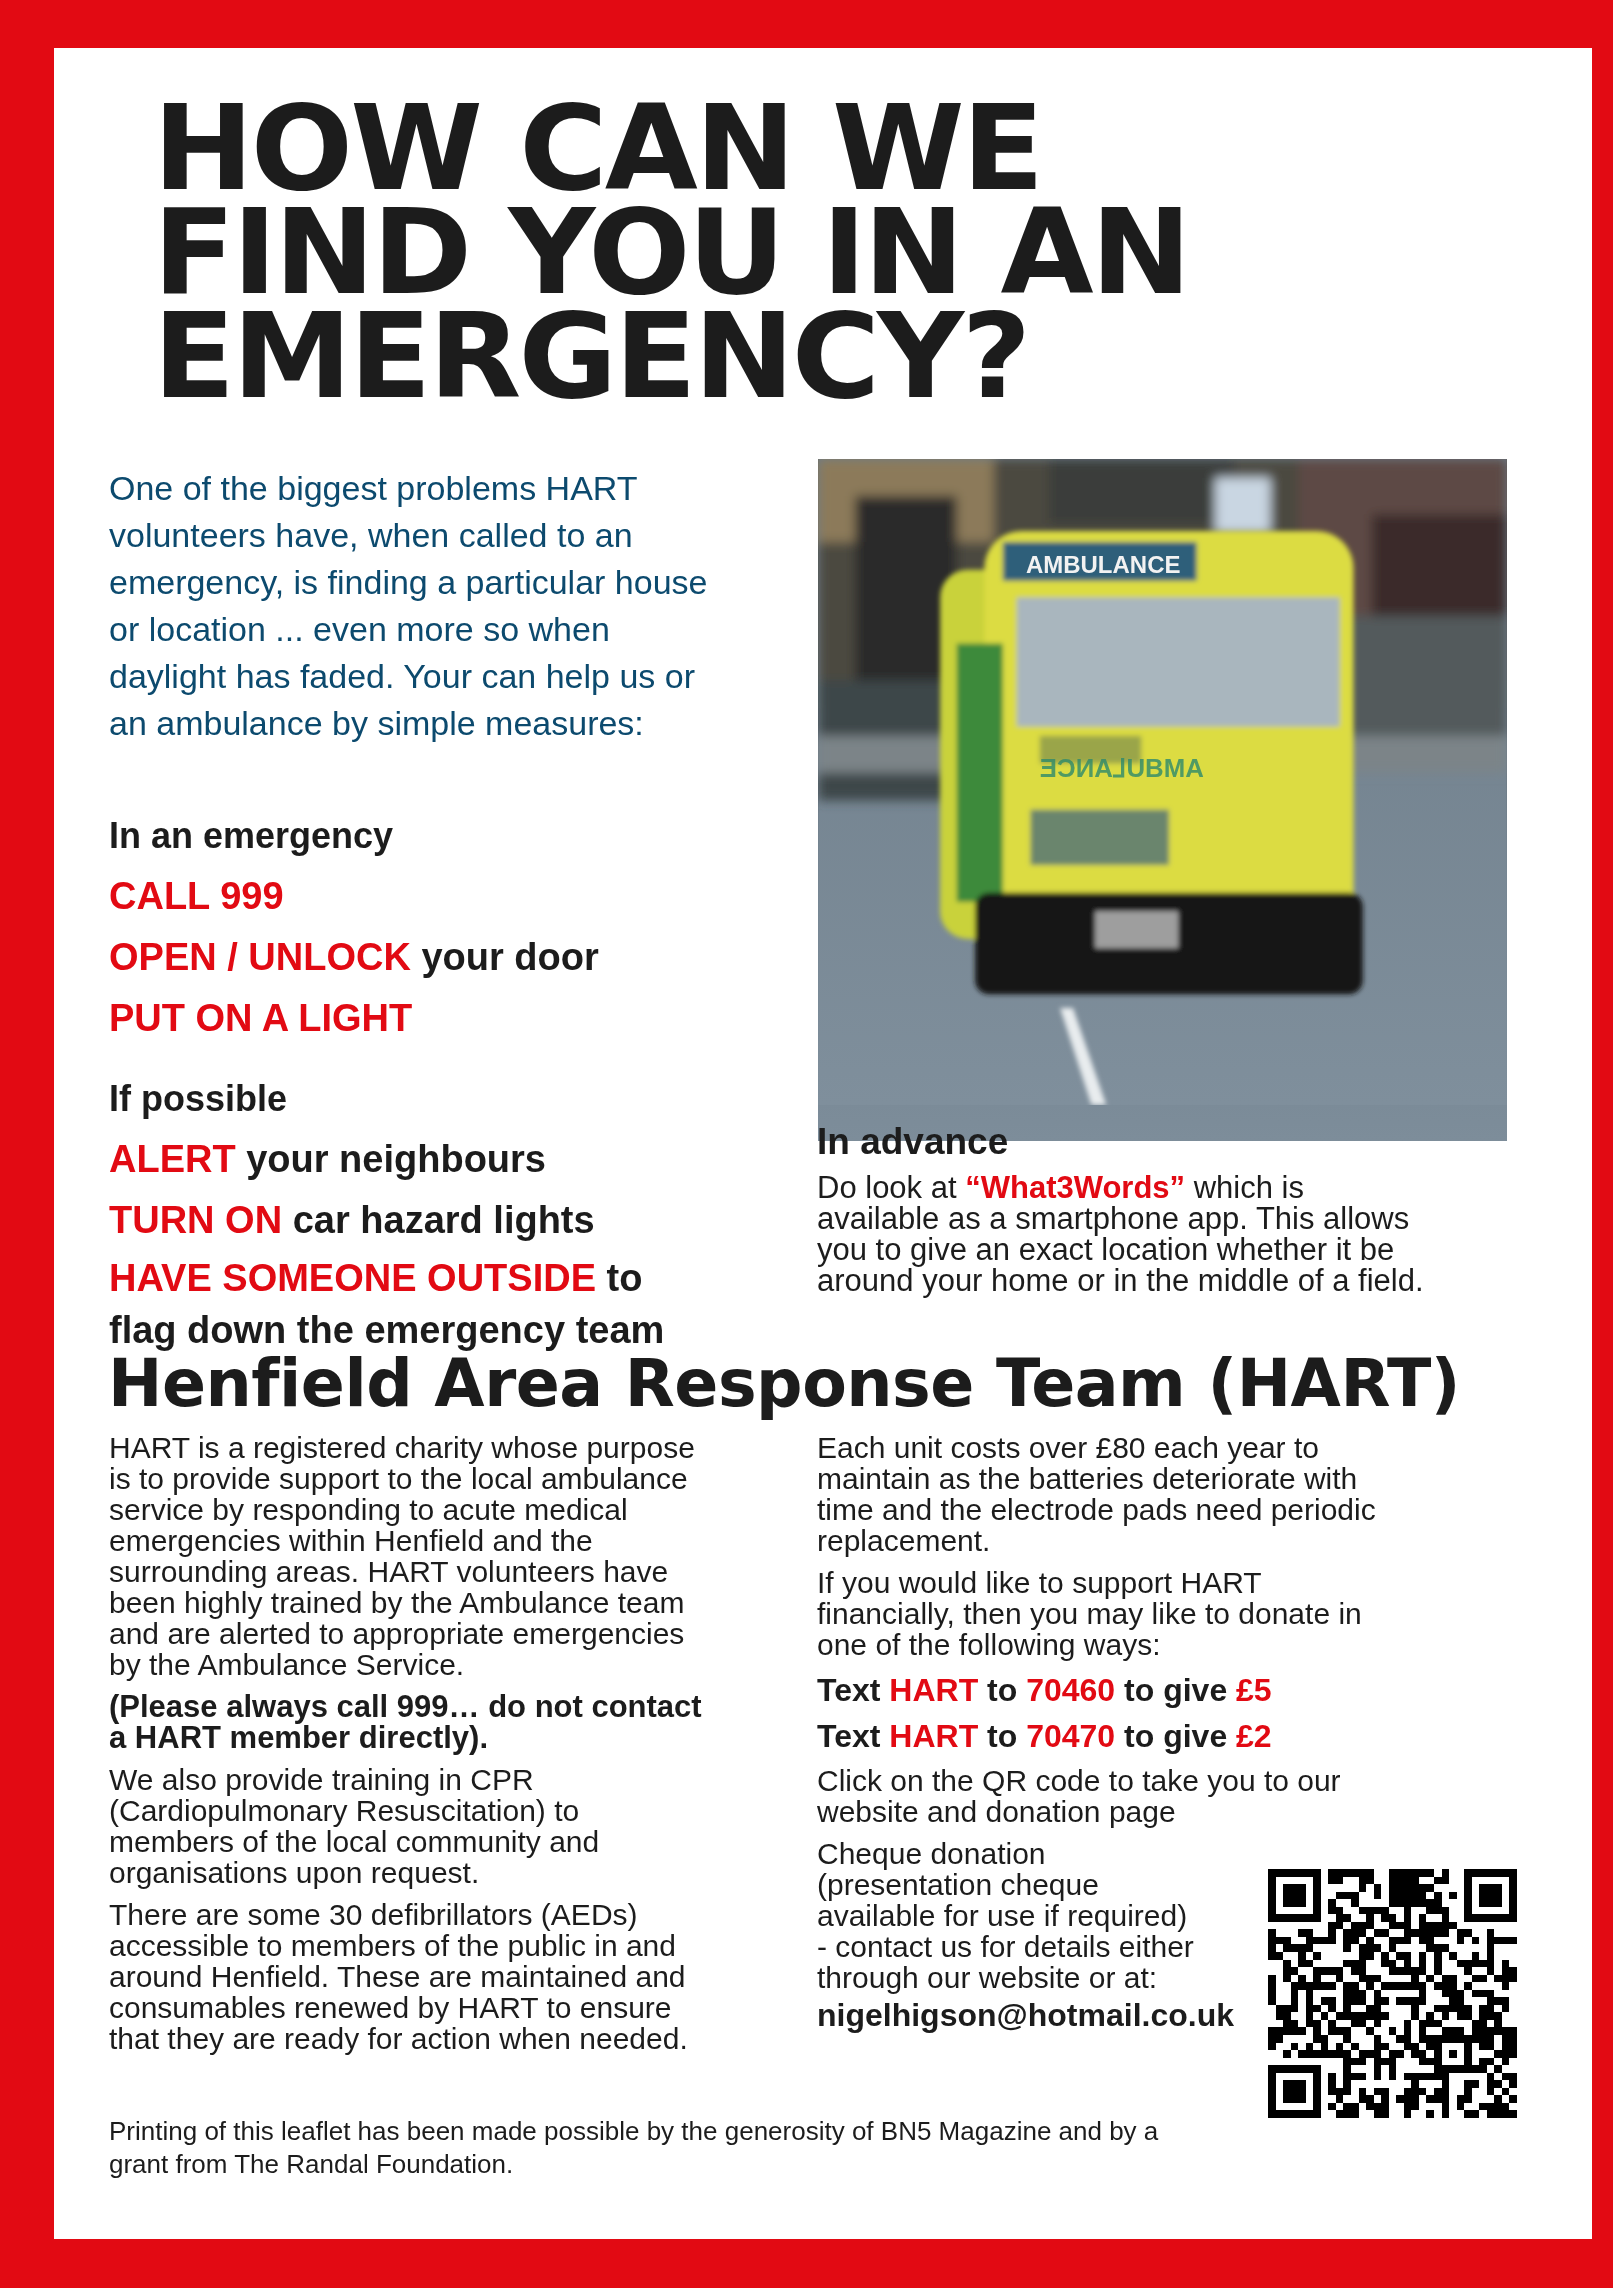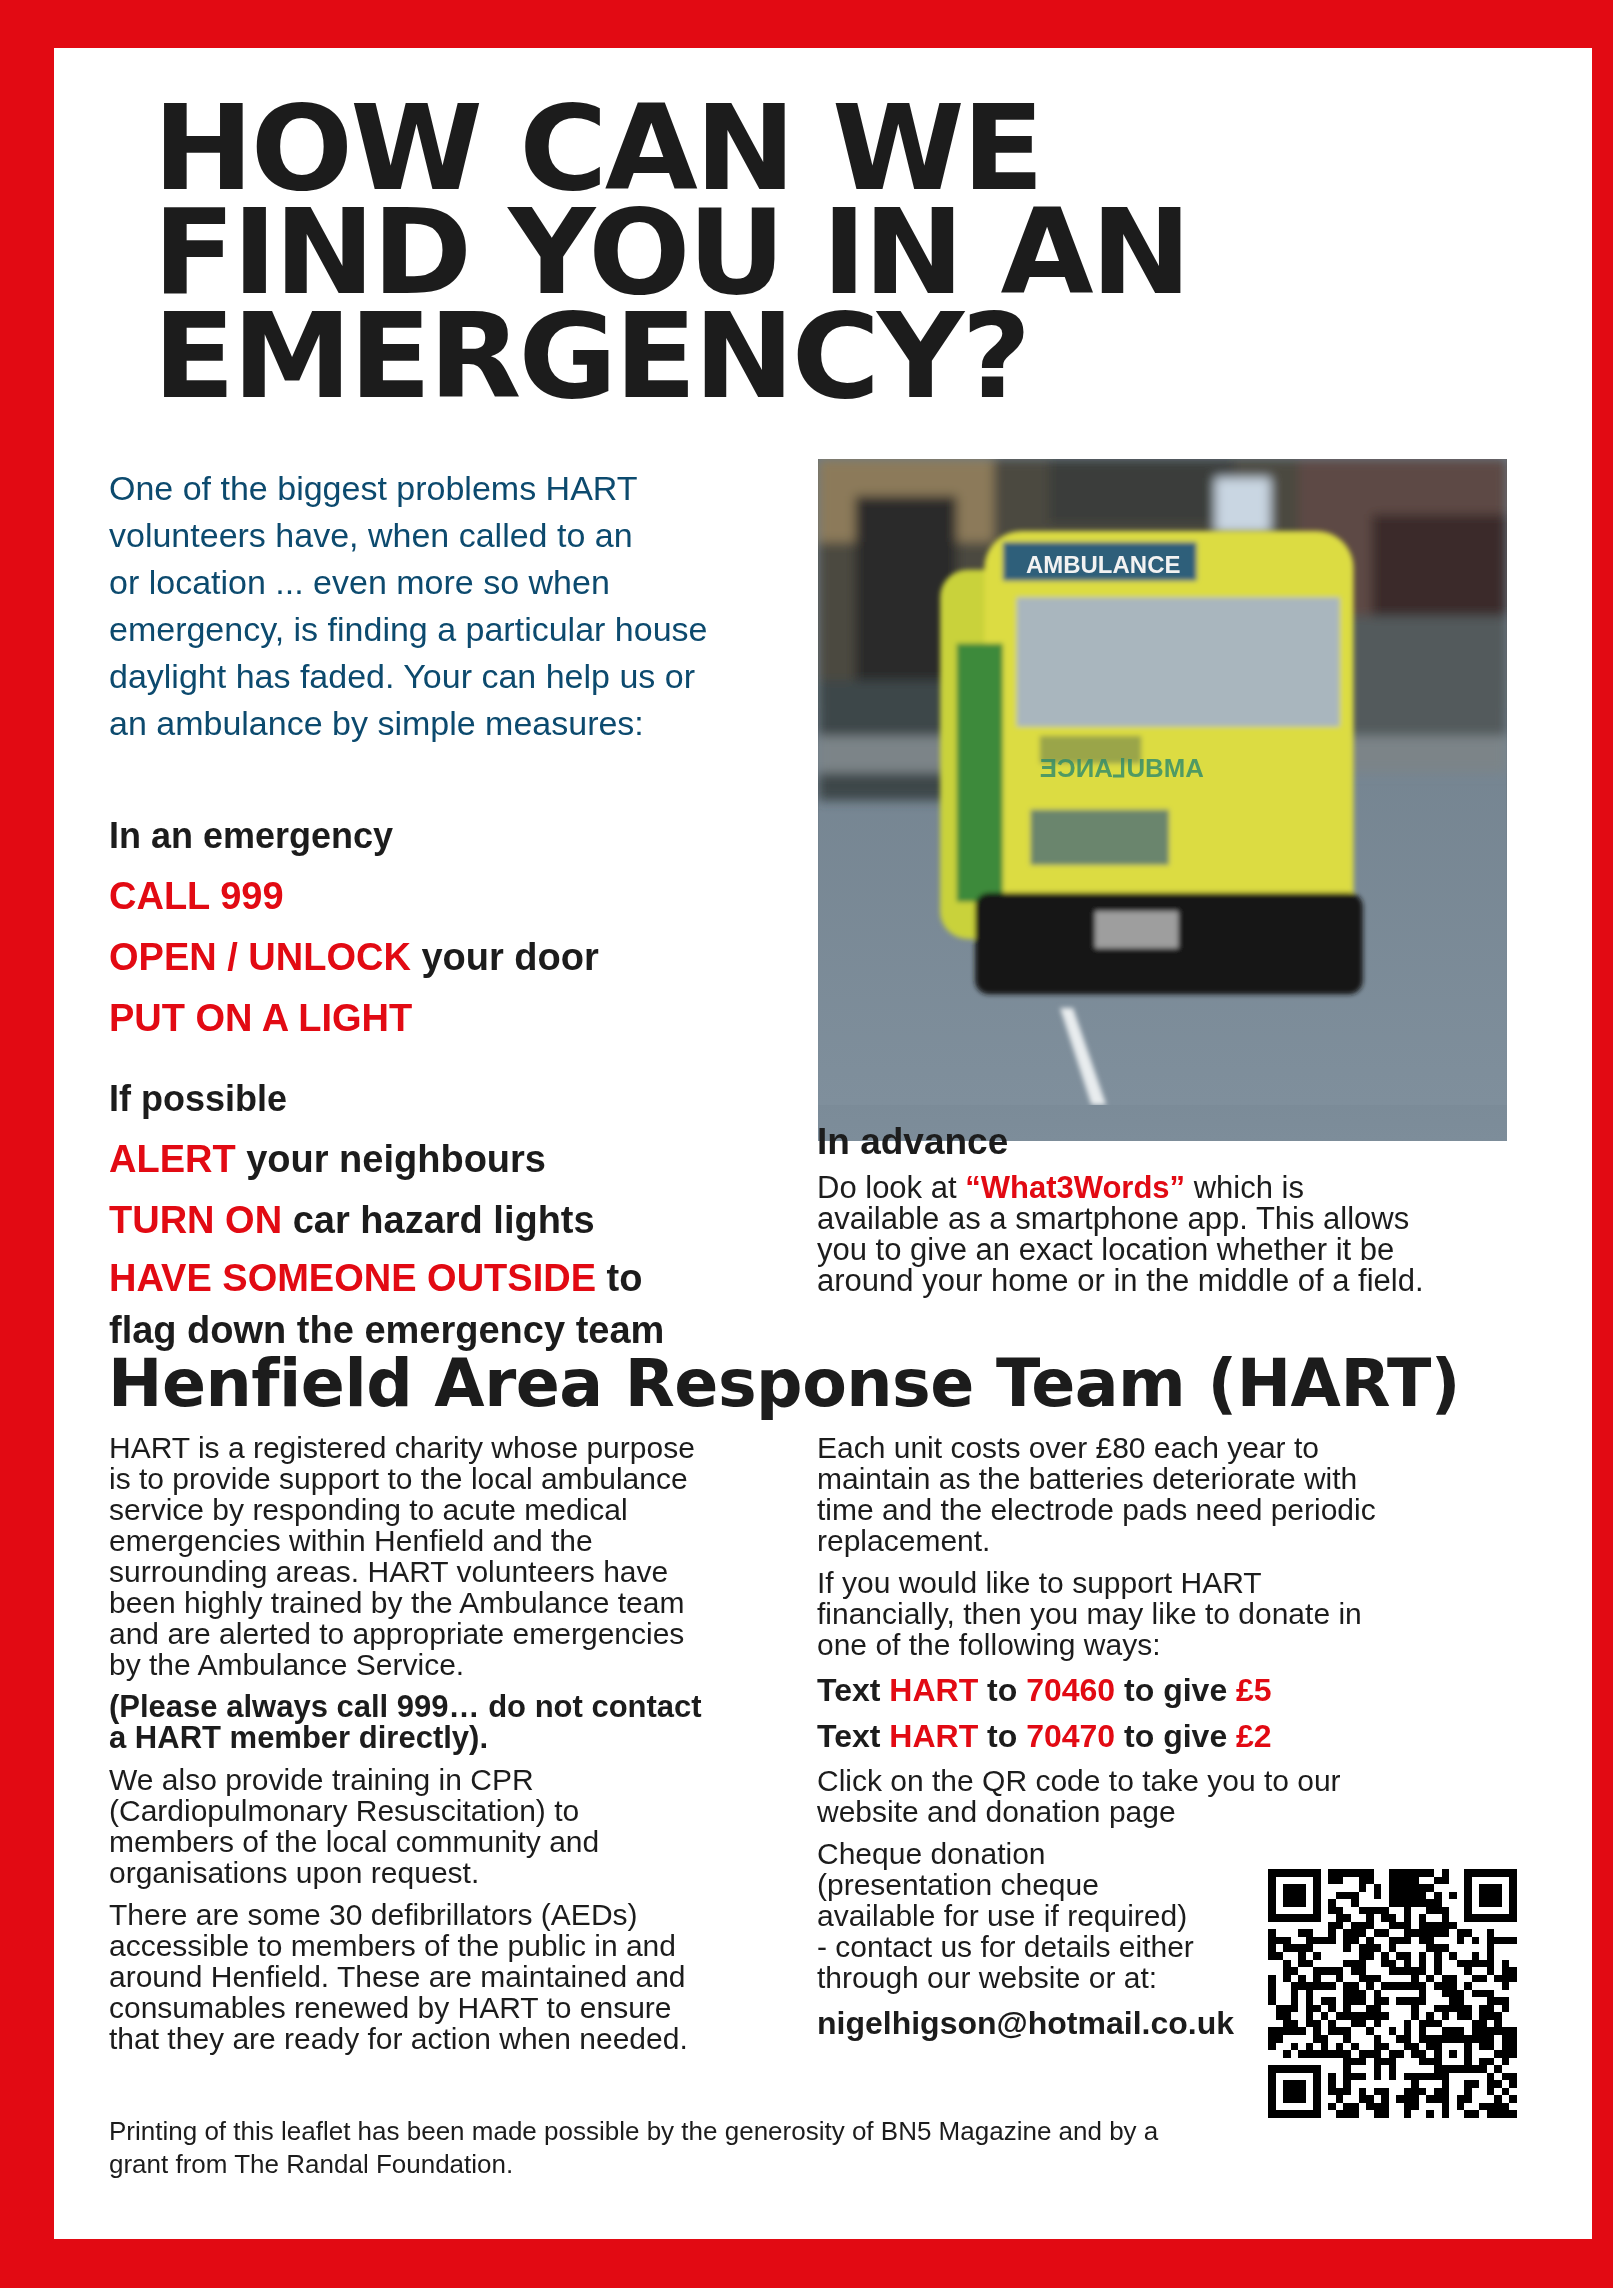--- a/index.html
+++ b/index.html
@@ -68,21 +68,21 @@
     font-family: "DejaVu Sans", sans-serif; font-weight: bold;
     font-size: 65px; line-height: 74px; letter-spacing: -0.5px; white-space: nowrap;
   }
 
   .col-left { left: 55px; top: 1384px; width: 701px; }
   .col-right { left: 763px; top: 1384px; width: 729px; }
   .para { font-size: 30px; line-height: 31px; margin-bottom: 11px; }
   .para div { white-space: nowrap; }
   .para.bold { font-weight: bold; font-size: 31px; }
   .text-line { font-weight: bold; font-size: 32px; line-height: 46px; white-space: nowrap; }
-  .email { font-weight: bold; font-size: 32px; line-height: 37px; white-space: nowrap; margin-top: 12px; }
+  .email { font-weight: bold; font-size: 32px; line-height: 37px; white-space: nowrap; margin-top: 4px; }
 
   .qr { left: 1214px; top: 1821px; width: 249px; height: 249px; }
 
   .footer {
     left: 55px; top: 2067px; width: 1200px;
     font-size: 26px; line-height: 33px; color: #1c1c1c;
   }
   .footer div { white-space: nowrap; }
 </style>
 </head>
@@ -92,22 +92,22 @@
 
   <div class="abs title">
     <div>HOW CAN WE</div>
     <div>FIND YOU IN AN</div>
     <div>EMERGENCY?</div>
   </div>
 
   <div class="abs intro">
     <div>One of the biggest problems HART</div>
     <div>volunteers have, when called to an</div>
+    <div>emergency, is finding a particular house</div>
     <div>or location ... even more so when</div>
-    <div>emergency, is finding a particular house</div>
     <div>daylight has faded. Your can help us or</div>
     <div>an ambulance by simple measures:</div>
   </div>
 
   <div class="abs block-emergency">
     <div class="sub-head">In an emergency</div>
     <div class="action"><span class="red">CALL 999</span><span></span></div>
     <div class="action"><span class="red">OPEN / UNLOCK</span><span> your door</span></div>
     <div class="action"><span class="red">PUT ON A LIGHT</span><span></span></div>
   </div>

